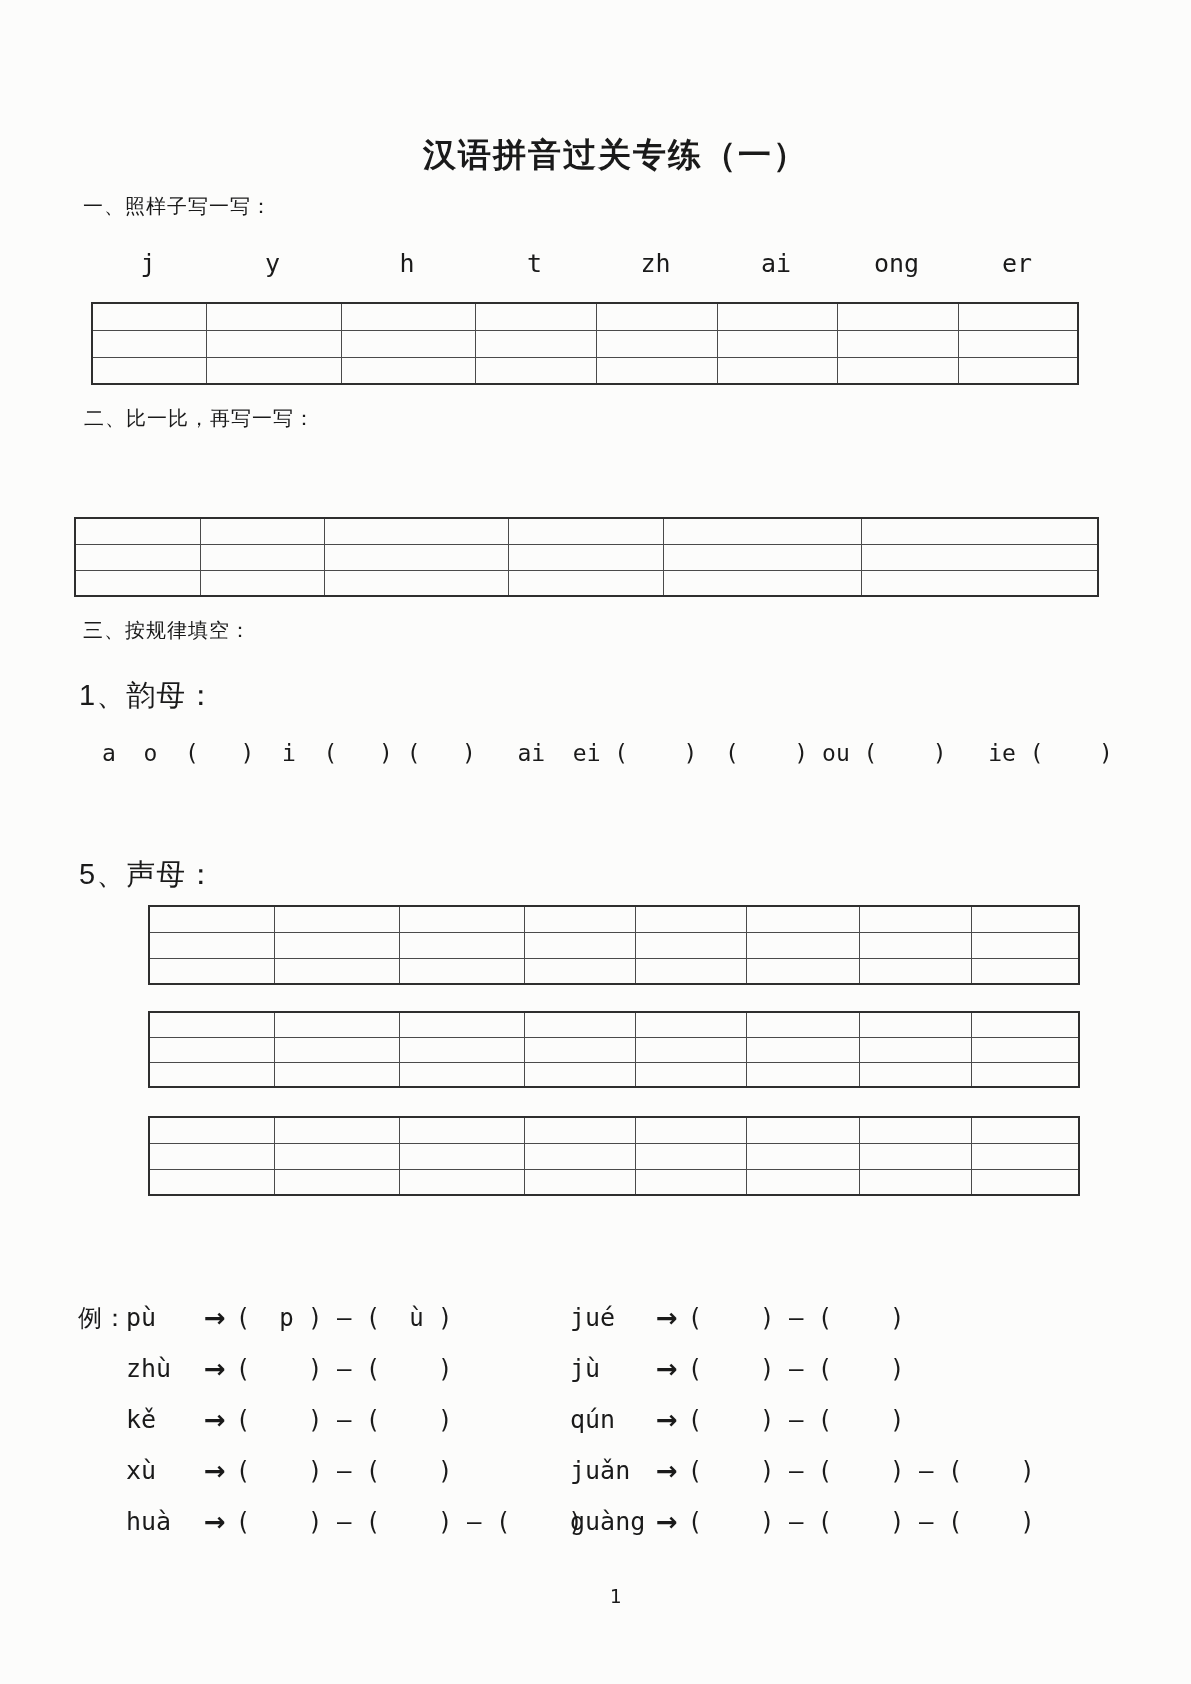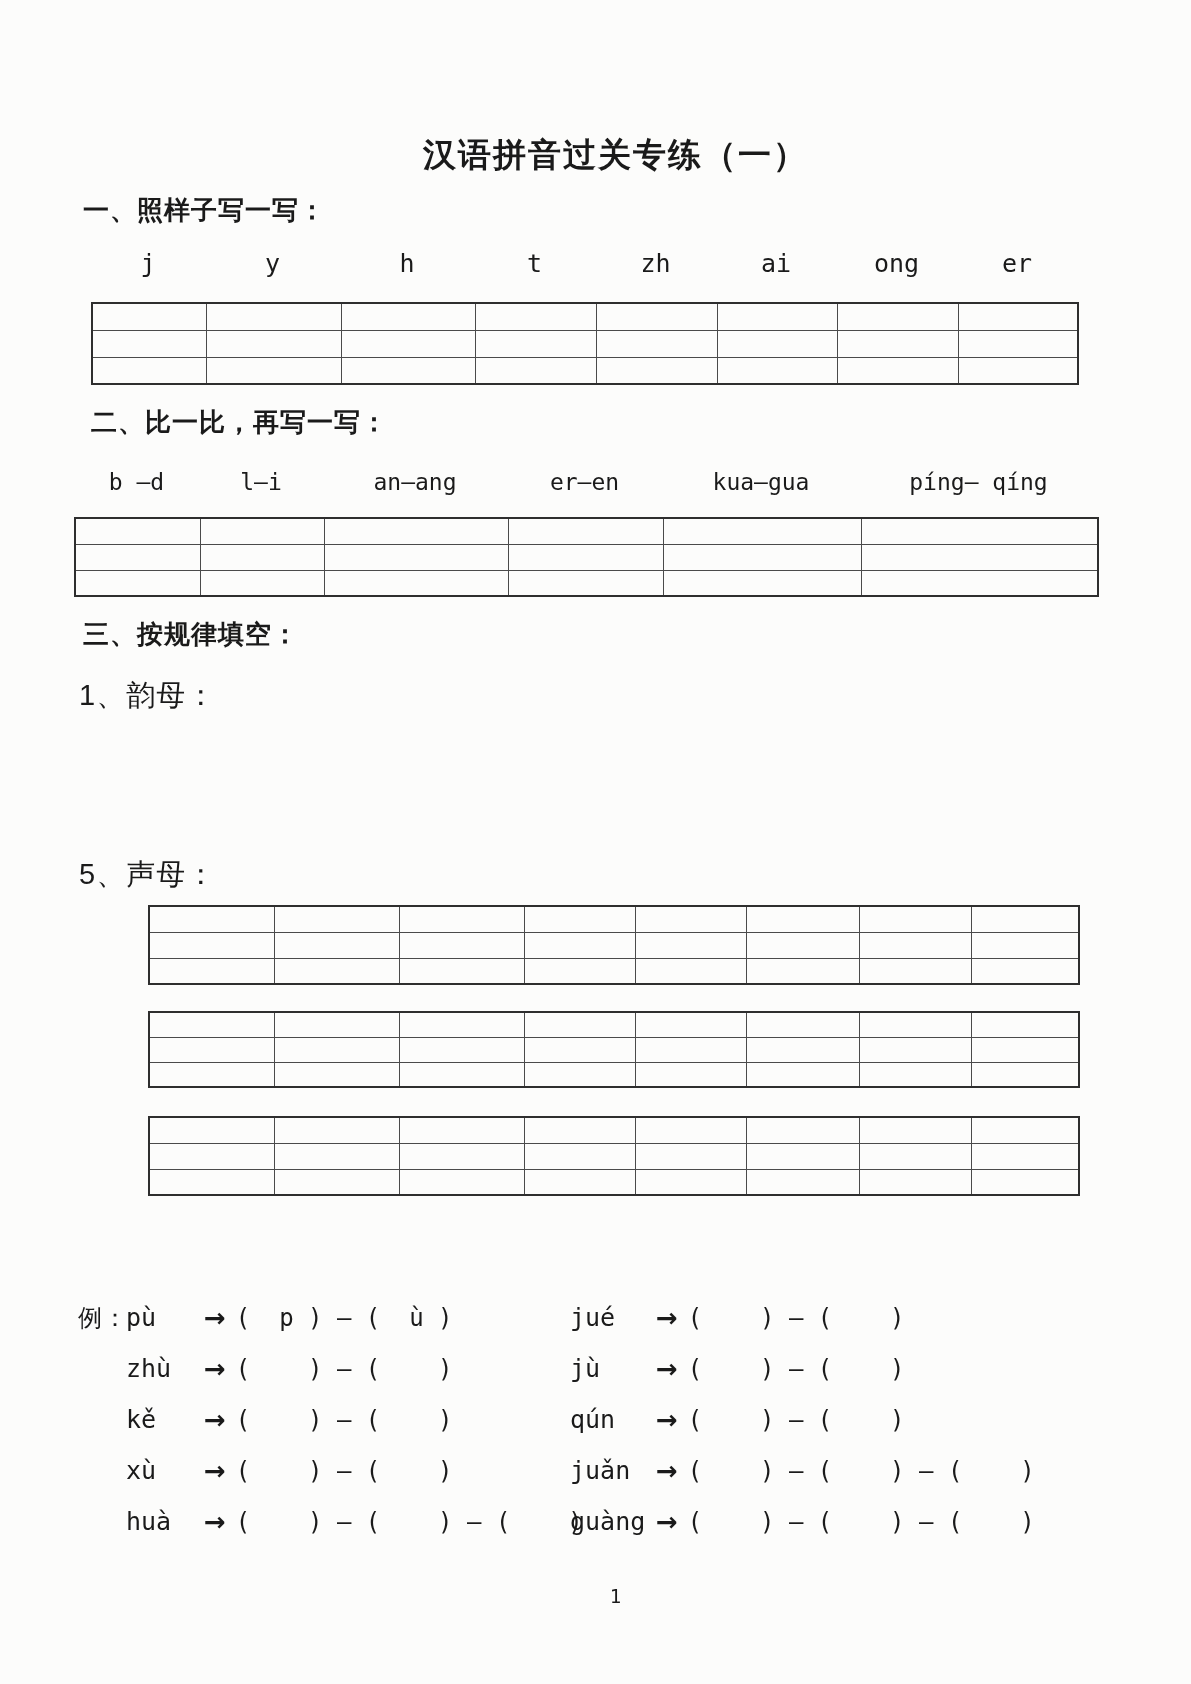--- a/index.html
+++ b/index.html
@@ -12,21 +12,21 @@
     font-family:"Liberation Sans", sans-serif;
     overflow:hidden;
     padding-left:40px;
   }
   .abs{position:absolute;}
   .title{
     width:100%;text-align:center;
     font-size:33px;font-weight:bold;letter-spacing:2px;
   }
   .heading{
-    font-size:26px;font-weight:700;letter-spacing:1px;text-align:right;
+    font-size:20px;font-weight:400;letter-spacing:1px;text-align:right;
   }
   .sublabel{
     font-size:29px;font-weight:500;letter-spacing:1px;
   }
   
   .colrow{display:flex;}
   .colrow span{
     display:block;text-align:center;
     font-family:"DejaVu Sans Mono", monospace;
     font-size:25px;
@@ -127,30 +127,22 @@
           <td></td>
           <td></td>
           <td></td>
           <td></td>
           <td></td>
           <td></td>
         </tr>
       </tbody>
     </table>
 
-  <div class="abs heading" style="top:405px;left:91px;">二、比一比，再写一写：</div>
-
-  <div class="abs colrow" style="top:469px;left:74px;width:1023px;">
-    <span style="width:125px;font-size:23px">b —d</span>
-    <span style="width:124px;font-size:23px">l—i</span>
-    <span style="width:184px;font-size:23px">an—ang</span>
-    <span style="width:155px;font-size:23px">er—en</span>
-    <span style="width:198px;font-size:23px">kua—gua</span>
-    <span style="width:237px;font-size:23px">píng— qíng</span>
-  </div>
+  <div class="abs heading" style="top:405px;left:84px;">二、比一比，再写一写：</div>
+
 
   <table class="abs wtable" style="top:517px;left:74px;width:1023px;">
       <colgroup>
         <col style="width: 125px;">
         <col style="width: 124px;">
         <col style="width: 184px;">
         <col style="width: 155px;">
         <col style="width: 198px;">
         <col style="width: 237px;">
       </colgroup>
@@ -179,20 +171,21 @@
           <td></td>
           <td></td>
         </tr>
       </tbody>
     </table>
 
   <div class="abs heading" style="top:617px;left:83px;">三、按规律填空：</div>
 
   <div class="abs sublabel" style="top:676px;left:79px;">1、韵母：</div>
 
+  <div class="abs fillline" style="top:740px;left:102px;">a  o  (   )  i  (   ) (   )   ai  ei (    )  (    ) ou (    )   ie (    )</div>
 
   <div class="abs sublabel" style="top:855px;left:79px;">5、声母：</div>
 
   <table class="abs wtable" style="top:905px;left:148px;width:930px;">
       <colgroup>
         <col style="width: 125px;">
         <col style="width: 125px;">
         <col style="width: 125px;">
         <col style="width: 111px;">
         <col style="width: 111px;">

